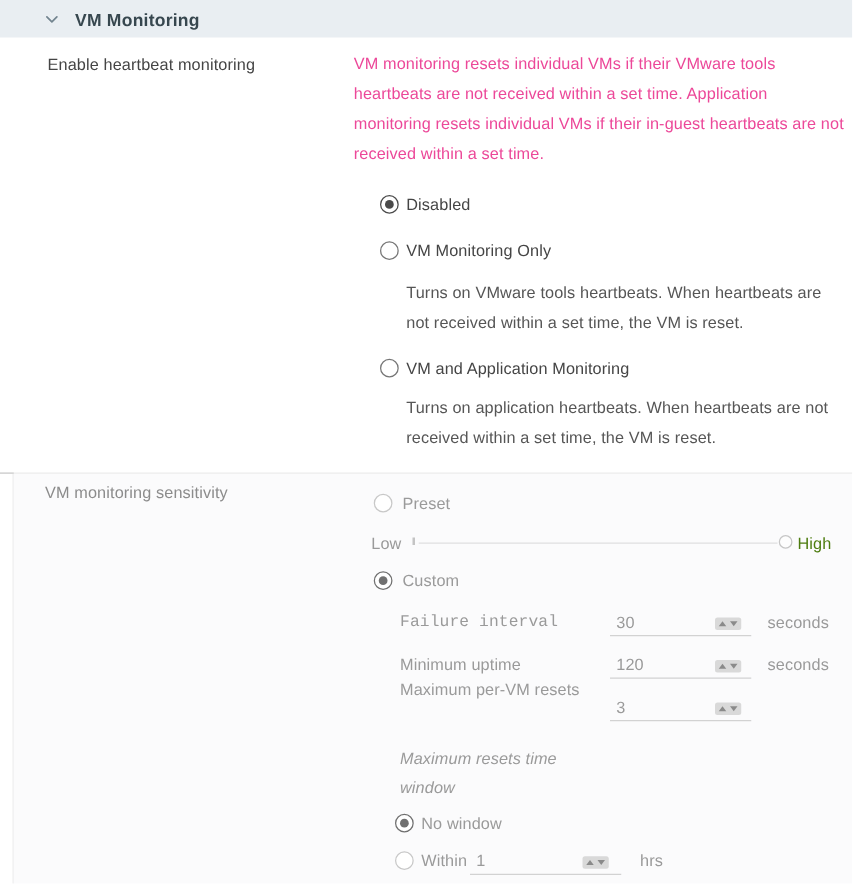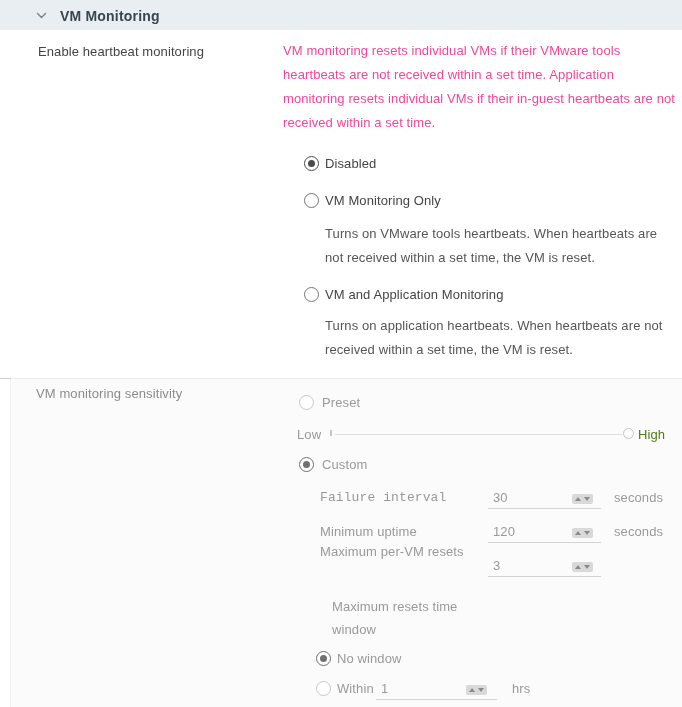--- a/index.html
+++ b/index.html
@@ -63,21 +63,21 @@
   
   .f-label{left:320px;color:#9a9a9a;}
   .numfield{left:488px;width:113px;height:20px;border-bottom:1px solid #d2d2d2;box-sizing:border-box;}
   .numfield .val{position:absolute;left:5px;top:1px;color:#9a9a9a;}
   .stepper{position:absolute;right:8px;top:5px;width:21px;height:10px;background:#d9d9d9;
            border-radius:2px;display:flex;align-items:center;justify-content:center;gap:3px;cursor:pointer;}
   .tri-up{width:0;height:0;border-left:3px solid transparent;border-right:3px solid transparent;border-bottom:4px solid #8a8a8a;}
   .tri-dn{width:0;height:0;border-left:3px solid transparent;border-right:3px solid transparent;border-top:4px solid #8a8a8a;}
   .f-unit{left:614px;color:#9a9a9a;}
 
-  .lbl-window{left:332px;top:595px;width:152px;line-height:23px;color:#9a9a9a;}
+  .lbl-window{left:320px;top:595px;width:152px;line-height:23px;color:#9a9a9a;font-style:italic;}
   .rad-nowindow{left:316px;top:651px;}
   .lab-nowindow{left:337px;top:651px;}
   .rad-within{left:316px;top:681px;}
   .lab-within{left:337px;top:681px;}
   .within-field{left:376px;top:680px;width:121px;height:20px;border-bottom:1px solid #d2d2d2;box-sizing:border-box;position:absolute;}
   .within-field .val{position:absolute;left:5px;top:1px;color:#9a9a9a;}
   .within-field .stepper{right:10px;}
   .lab-hrs{left:512px;top:681px;color:#9a9a9a;}
 </style>
 </head>

